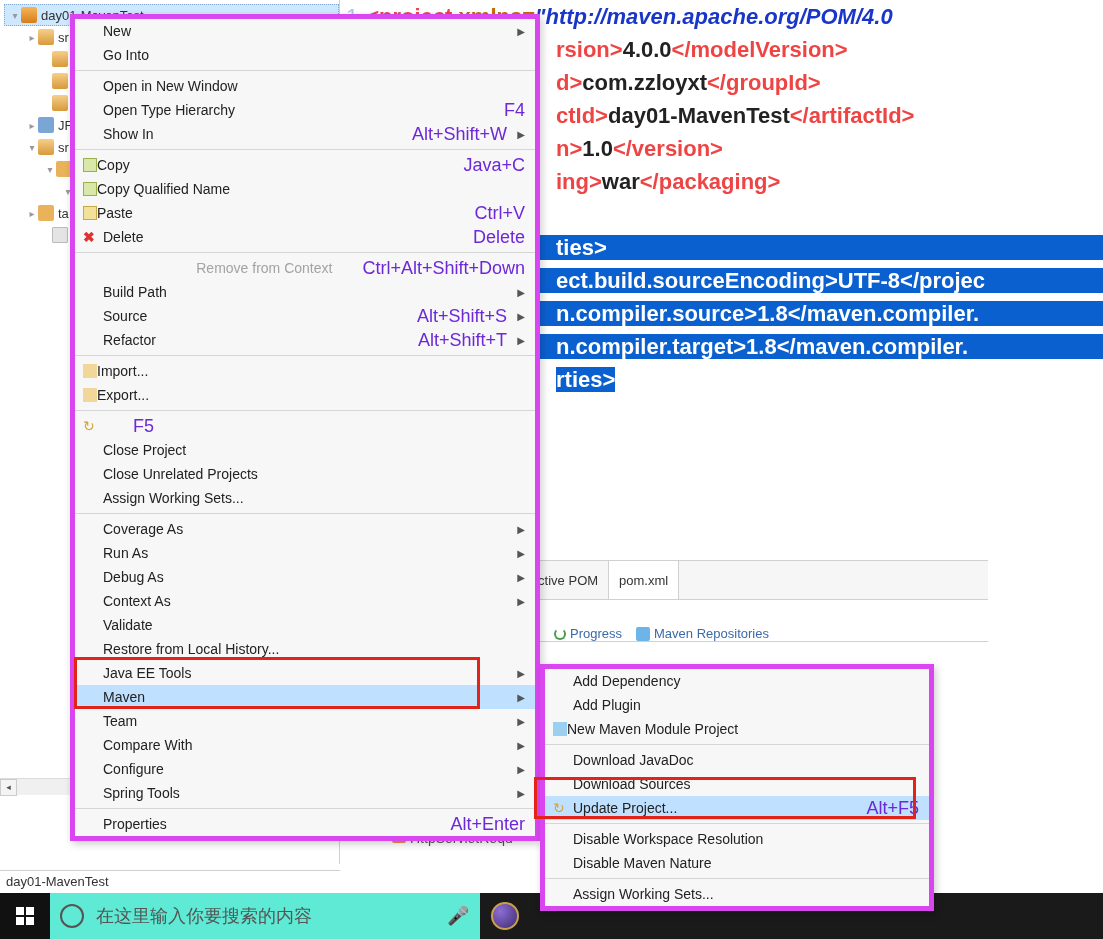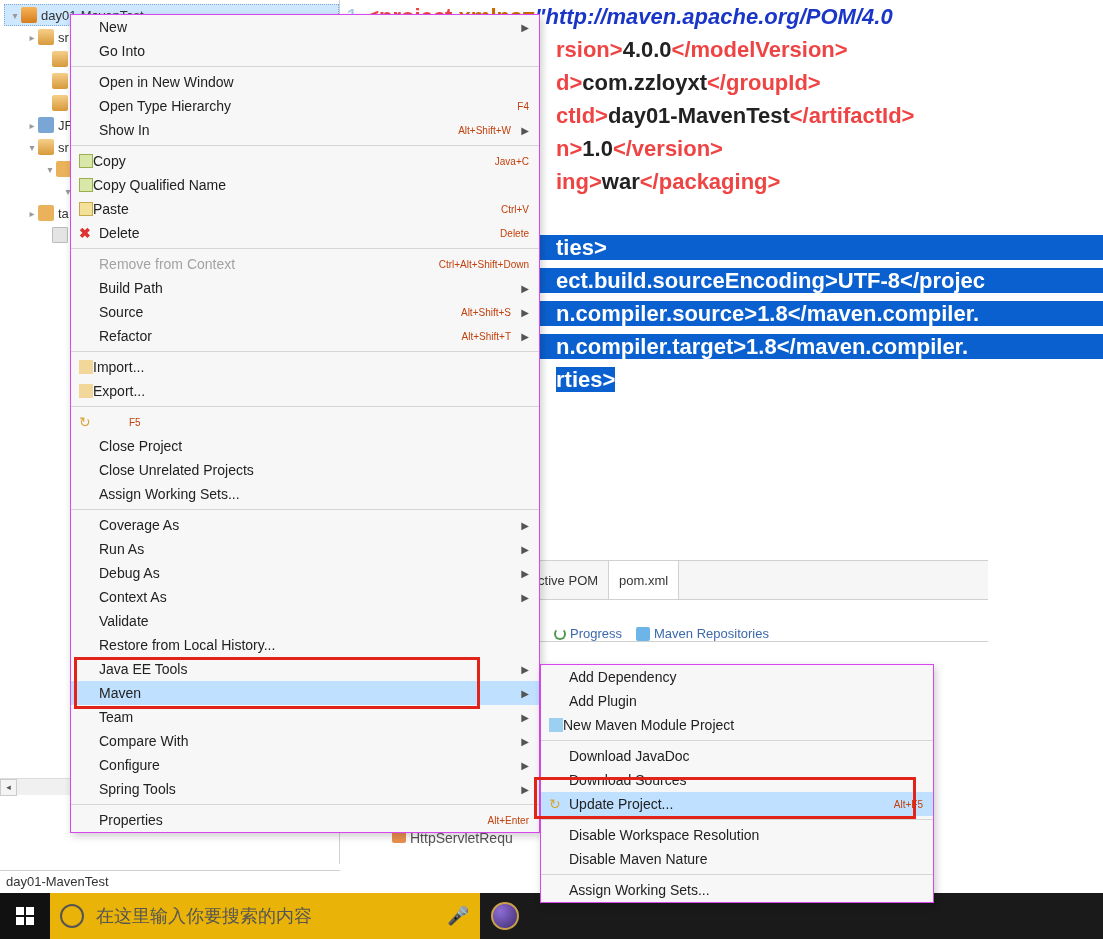--- a/index.html
+++ b/index.html
@@ -82,35 +82,35 @@
     .mvnico { width: 14px; height: 14px; background: #6db5e8; border-radius: 2px; display: inline-block; }
 
     .editor-lower-row {
       position: absolute; left: 402px; top: 648px; right: 140px;
       font-size: 14px; color: #111;
     }
 
     .context-menu {
       position: absolute;
       background: #f7f7f7;
-      border: 1px solid #d946ef;
+      border: 5px solid #d946ef;
       box-shadow: 2px 3px 8px rgba(0,0,0,.2);
       font-size: 14px; color: #222;
       z-index: 50;
     }
     .context-menu .row {
       height: 24px; display: flex; align-items: center;
       padding: 0 10px 0 8px;
       position: relative;
     }
     .context-menu .row.hi { background: #bfe0ff; }
-    .context-menu .row.disabled { color: #a3a3a3; }
+    .context-menu .row.disabled { color: #a3a3a3; text-align: right; }
     .context-menu .ic { width: 20px; height: 16px; display: inline-block; }
     .context-menu .lbl { flex: 1; }
-    .context-menu .kb { color: #c2410c; margin-left: 30px; font-size: 10px; }
+    .context-menu .kb { color: #6d28d9; margin-left: 30px; font-size: 18px; }
     .context-menu .arrow { width: 10px; text-align: right; color: #555; font-size: 10px; margin-left: 8px; }
     .context-menu .sep { height: 1px; background: #d6d6d6; margin: 3px 0; padding: 0; }
 
     .main-menu { left: 70px; top: 14px; width: 470px; }
     .sub-menu { left: 540px; top: 664px; width: 394px; }
 
     .red-box {
       position: absolute; border: 3px solid #e2231a;
       pointer-events: none; z-index: 100;
     }
@@ -124,21 +124,21 @@
     .httpico { width: 14px; height: 14px; background: #e98f4e; border-radius: 2px; display: inline-block; margin-right: 4px; }
 
     .taskbar {
       position: absolute; left: 0; bottom: 0; width: 1103px; height: 46px;
       background: #1a1a1a; display: flex; align-items: center;
     }
     .winbtn { width: 50px; height: 46px; background: #111; display: flex; align-items: center; justify-content: center; }
     .winlogo { width: 18px; height: 18px; display: grid; grid-template: 1fr 1fr / 1fr 1fr; gap: 2px; }
     .winlogo span { background: #fff; }
     .searchbox {
-      flex: 0 0 430px; height: 46px; background: #eab308;
+      flex: 0 0 430px; height: 46px; background: #5eead4;
       display: flex; align-items: center; padding: 0 10px;
       color: #555; font-size: 18px; justify-content: flex-end;
     }
     .cortana { width: 24px; height: 24px; border: 2px solid #555; border-radius: 50%; margin-right: 12px; }
     .mic { margin-left: auto; color: #555; font-size: 18px; }
     .taskicon { width: 50px; height: 46px; display: flex; align-items: center; justify-content: center; }
     .eclipseico { width: 28px; height: 28px; background: radial-gradient(circle at 30% 30%, #8e6dd6, #3d2c6e); border-radius: 50%; border: 2px solid #c9a14a; }
   </style>
 </head>
 <body>

